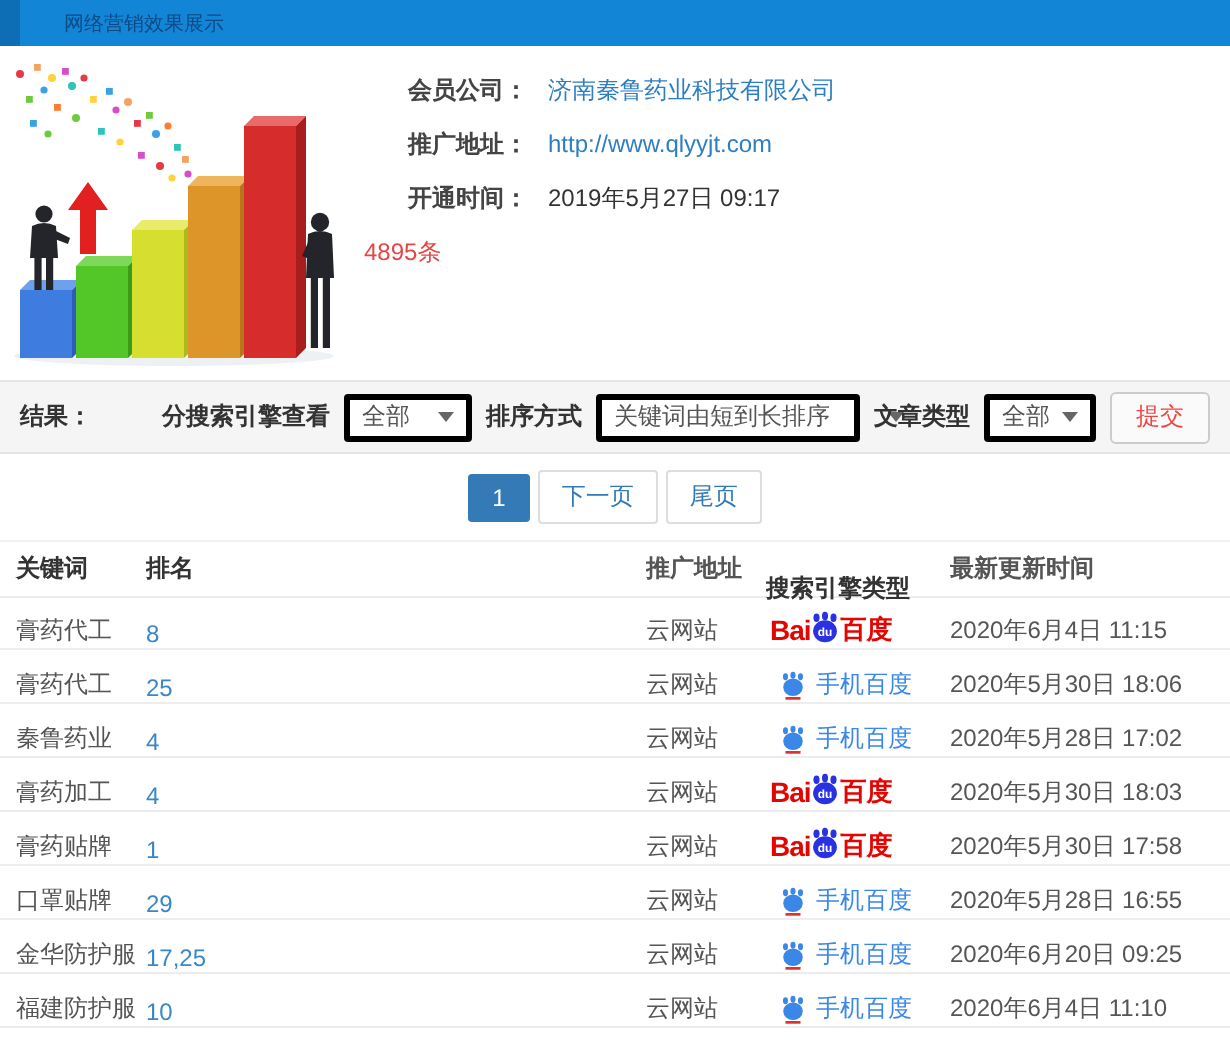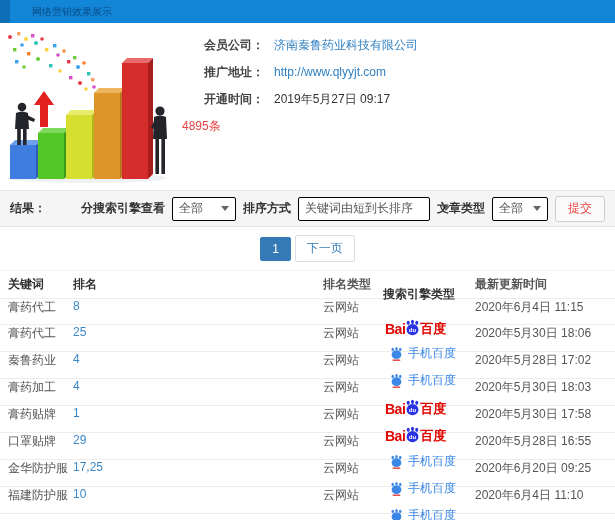--- a/index.html
+++ b/index.html
@@ -23,36 +23,36 @@
   .info-value.link { color:#2e7fc1; cursor:pointer; }
   .info-value.highlight { color:#e64545; }
   .info-value.highlight .unit { color:#e64545; }
 
   
   .filter-bar { height:37px; background:#f5f5f5; border-top:1px solid #e4e4e4; border-bottom:1px solid #e4e4e4;
     display:flex; align-items:center; padding:0 10px; }
   .result-label { font-weight:bold; color:#333; }
   .filter-controls { margin-left:auto; display:flex; align-items:center; gap:7px; }
   .flabel { font-weight:bold; color:#333; white-space:nowrap; }
-  .select { height:24px; background:#fff; border:1px solid #000000; border-radius:2px;
+  .select { height:24px; background:#fff; border:3px solid #000000; border-radius:2px;
     display:flex; align-items:center; justify-content:space-between; padding:0 6px; color:#555; cursor:pointer; white-space:nowrap; }
   .select.w1 { width:64px; } .select.w2 { width:132px;gap:24px; } .select.w3 { width:56px; }
   .caret { width:0; height:0; border-left:4px solid transparent; border-right:4px solid transparent; border-top:5px solid #666; margin-left:5px; }
   .submit-btn { height:26px; padding:0 12px; background:#fafafa; border:1px solid #ccc; border-radius:3px;
     color:#ef4444; cursor:pointer; font-size:12px; font-family:inherit; }
 
   
   .pagination { height:43px; display:flex; justify-content:center; align-items:center; }
   .pg { padding:4px 11px; border:1px solid #ddd; background:#fff; color:#337ab7; margin:0 2px;
     border-radius:2px; cursor:pointer; text-decoration:none; }
   .pg.active { background:#337ab7; border-color:#337ab7; color:#fff; }
 
   
   .thead { display:flex; height:28px; align-items:center; font-weight:bold; color:#333; border-top:1px solid #f2f2f2; }
-  .trow { display:flex; align-items:flex-start; height:27px; border-bottom:1px solid #ededed; }
+  .trow { display:flex; align-items:flex-end; height:27px; border-bottom:1px solid #ededed; }
   .trow:first-child { border-top:1px solid #ededed; }
   .cell { overflow:hidden; white-space:nowrap; }
   .c1 { width:73px; padding-left:8px; color:#555; }
   .thead .c1 { color:#333; }
   .c2 { width:250px; }
   .c3 { width:60px; color:#555; }
   .c4 { width:92px; display:flex; align-items:center;margin-top:20px; }
   .thead .c4 { display:block; }
   .c5 { width:128px; color:#555; }
   .rank-link { color:#3a87c8; text-decoration:none; cursor:pointer; }
@@ -183,27 +183,28 @@
         <span class="val">全部</span>
         <span class="caret"></span>
       </div>
       <button class="submit-btn">提交</button>
     </div>
   </div>
 
   <div class="pagination">
     <a class="pg active">1</a>
     <a class="pg">下一页</a>
+    <a class="pg">尾页</a>
   </div>
 
   <div class="table">
     <div class="thead" id="thead">
         <div class="cell c1">关键词</div>
         <div class="cell c2">排名</div>
-        <div class="cell c3">排名类型</div>
+        <div class="cell c3">推广地址</div>
         <div class="cell c4">搜索引擎类型</div>
         <div class="cell c5">最新更新时间</div>
       </div>
     <div class="tbody" id="tbody">
         <div class="trow">
           <div class="cell c1">膏药代工</div>
           <div class="cell c2"><a class="rank-link">8</a></div>
           <div class="cell c3">云网站</div>
           <div class="cell c4">
             <span class="bd-logo">

